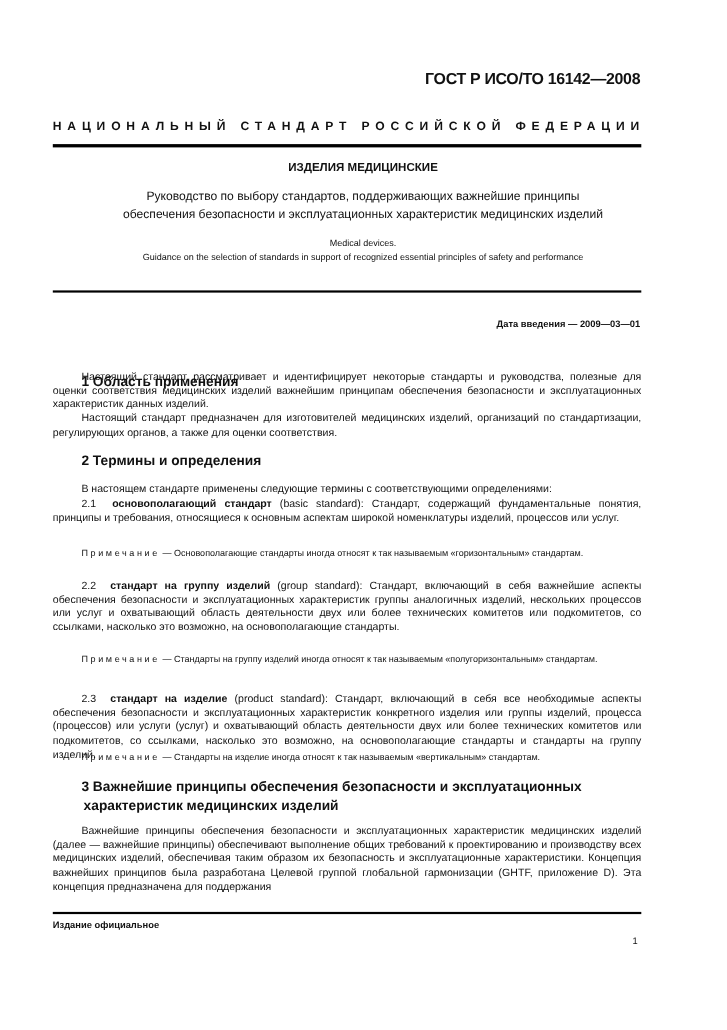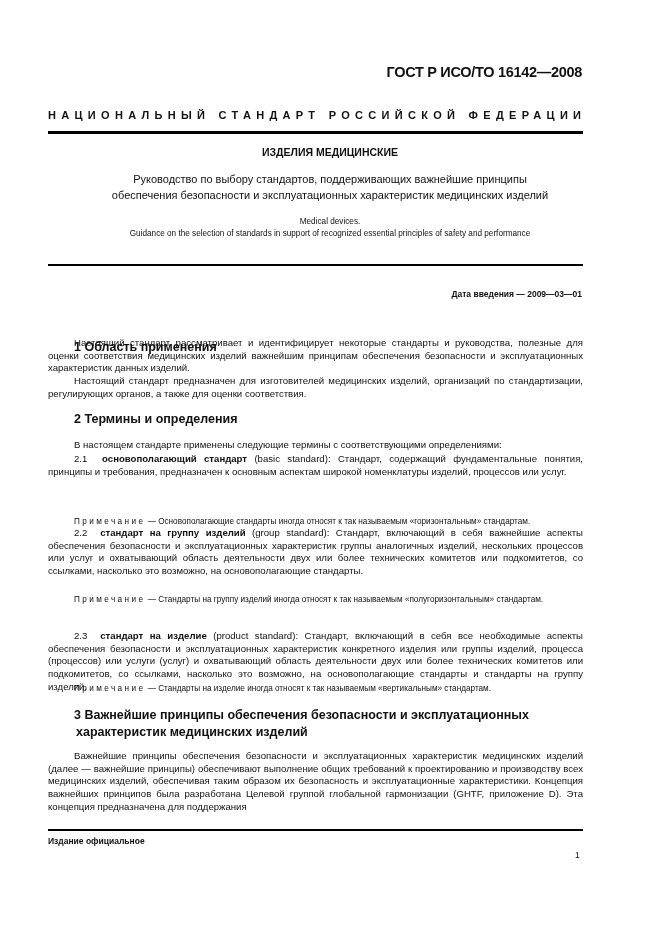--- a/index.html
+++ b/index.html
@@ -50,23 +50,23 @@
   <p>Настоящий стандарт рассматривает и идентифицирует некоторые стандарты и руководства, полезные для оценки соответствия медицинских изделий важнейшим принципам обеспечения безопасности и эксплуатационных характеристик данных изделий.</p>
   <p>Настоящий стандарт предназначен для изготовителей медицинских изделий, организаций по стандартизации, регулирующих органов, а также для оценки соответствия.</p>
 </div>
 
 <div class="abs h1" style="top:412px;">2  Термины и определения</div>
 <div class="abs para" style="top:439px;">
   <p>В настоящем стандарте применены следующие термины с соответствующими определениями:</p>
 </div>
 
 <div class="abs para" style="top:453px;">
-  <p><span>2.1</span>&nbsp; <b>основополагающий стандарт</b> <span>(basic standard):</span> <span>Стандарт, содержащий фундаментальные понятия, принципы и требования, предназначен к основным аспектам широкой номенклатуры изделий, процессов или услуг.</span></p>
+  <p><span>2.1</span>&nbsp; <b>основополагающий стандарт</b> <span>(basic standard):</span> <span>Стандарт, содержащий фундаментальные понятия, принципы и требования, относящиеся к основным аспектам широкой номенклатуры изделий, процессов или услуг.</span></p>
 </div>
-<div class="abs note" style="top:516px;">
+<div class="abs note" style="top:497px;">
   <p><span class="spaced">Примечание</span> <span>— Основополагающие стандарты иногда относят к так называемым «горизонтальным» стандартам.</span></p>
 </div>
 
 <div class="abs para" style="top:527px;">
   <p><span>2.2</span>&nbsp; <b>стандарт на группу изделий</b> <span>(group standard):</span> <span>Стандарт, включающий в себя важнейшие аспекты обеспечения безопасности и эксплуатационных характеристик группы аналогичных изделий, нескольких процессов или услуг и охватывающий область деятельности двух или более технических комитетов или подкомитетов, со ссылками, насколько это возможно, на основополагающие стандарты.</span></p>
 </div>
 <div class="abs note" style="top:594px;">
   <p><span class="spaced">Примечание</span> <span>— Стандарты на группу изделий иногда относят к так называемым «полугоризонтальным» стандартам.</span></p>
 </div>
 

